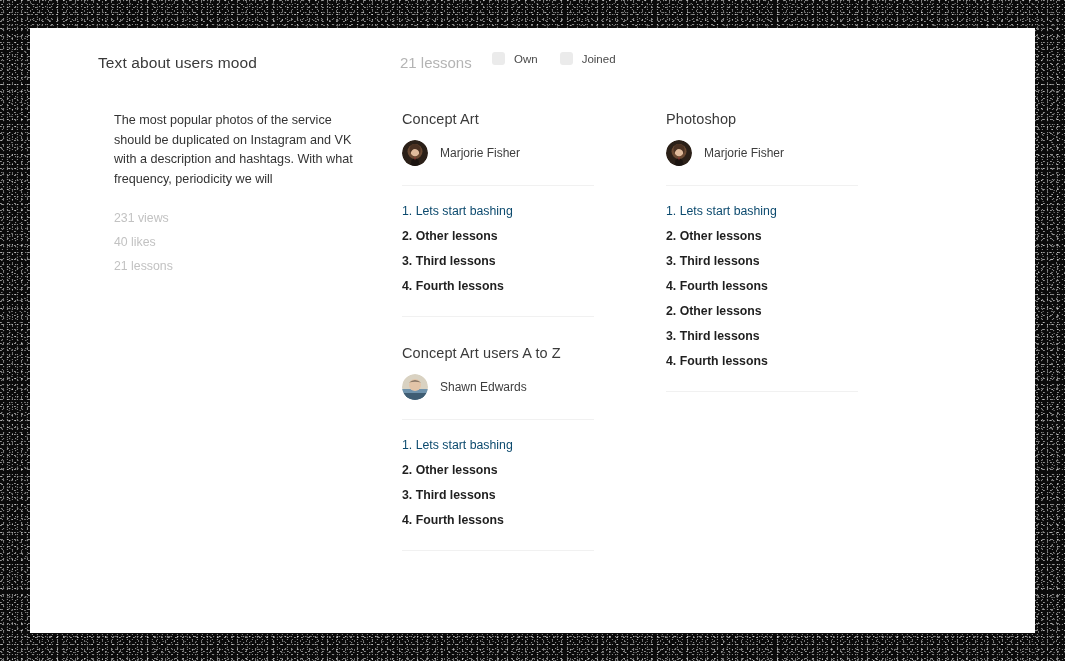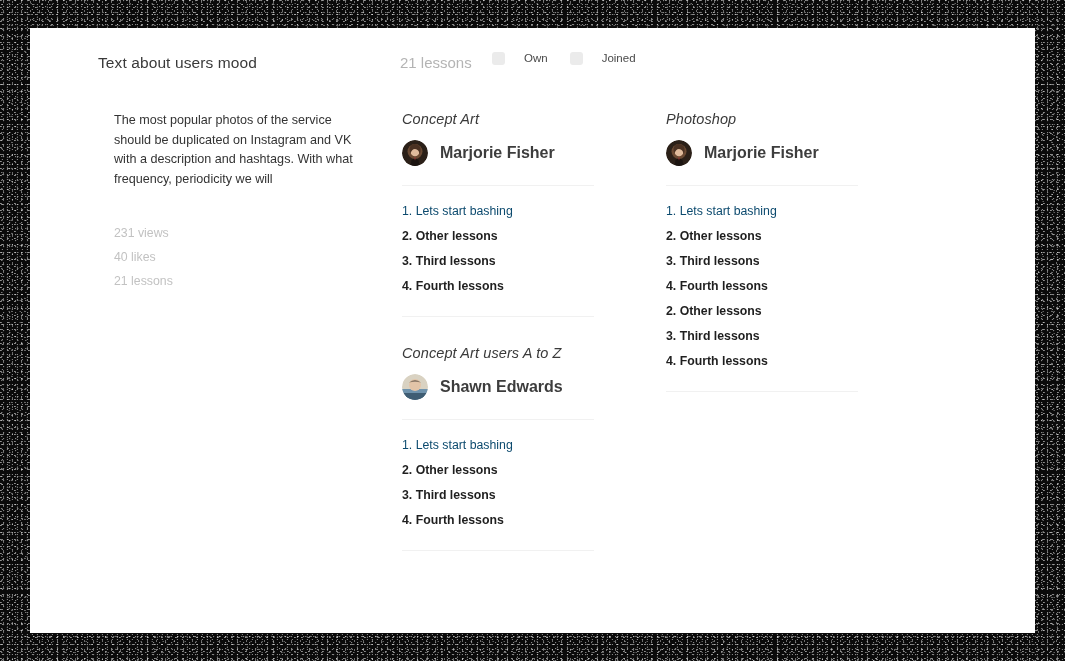--- a/index.html
+++ b/index.html
@@ -58,22 +58,22 @@
   }
   .legend {
     position: absolute;
     left: 462px; top: 24px;
     display: flex;
     align-items: center;
     gap: 22px;
   }
   .legend-item {
     display: flex;
-    align-items: flex-start;
-    gap: 19px;
+    align-items: center;
+    gap: 9px;
   }
   .swatch {
     width: 13px; height: 13px;
     border-radius: 3px;
     background: #ebebeb;
     display: block;
   }
   .legend-label {
     font-size: 11.5px;
     color: #4a4a4a;
@@ -86,21 +86,21 @@
     left: 84px; top: 83px;
     width: 245px;
   }
   .blurb {
     font-size: 12.6px;
     line-height: 19.5px;
     color: #333333;
     width: 240px;
   }
   .stats {
-    margin-top: 33px;
+    margin-top: 18px;
   }
   .stat {
     font-size: 12.3px;
     color: #c2c2c2;
     line-height: 23.8px;
   }
 
   
   .col {
     position: absolute;
@@ -109,41 +109,39 @@
   .col-mid { left: 372px; width: 192px; }
   .col-right { left: 636px; width: 192px; }
 
   .course { margin-bottom: 0; }
 
   .course-title {
     font-size: 14.5px;
     color: #3a3a3a;
     letter-spacing: .1px;
     white-space: nowrap;
-    font-style: italic;
   }
 
   .author-row {
     display: flex;
     align-items: center;
     gap: 12px;
     margin-top: 13px;
   }
   .avatar {
     width: 26px; height: 26px;
     border-radius: 50%;
     overflow: hidden;
     flex: 0 0 auto;
     display: block;
   }
   .author-name {
-    font-size: 16px;
+    font-size: 12px;
     color: #3d3d3d;
     white-space: nowrap;
-    font-weight: bold;
   }
 
   .divider {
     height: 1px;
     background: #f1f1f1;
     margin-top: 19px;
   }
 
   .lesson-list { padding-top: 13px; }
   .lesson {

